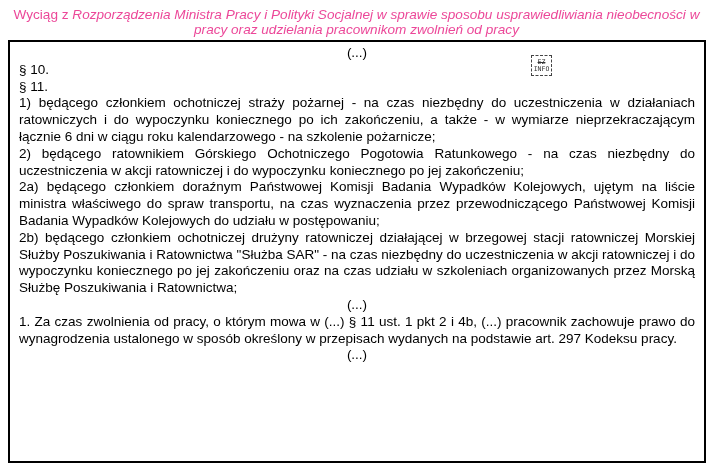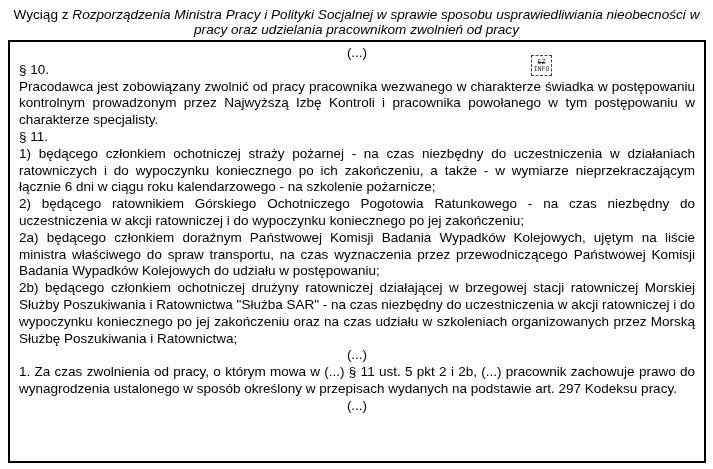--- a/index.html
+++ b/index.html
@@ -19,21 +19,21 @@
     background: #ffffff;
   }
   .title {
     position: absolute;
     top: 7px;
     left: 10px;
     width: 693px;
     text-align: center;
     font-size: 13.6px;
     line-height: 15px;
-    color: #000000;
+    color: #ec4899;
   }
   .title .it { font-style: italic; }
   .excerpt-box {
     position: absolute;
     left: 8px;
     top: 40px;
     width: 698px;
     height: 423px;
     box-sizing: border-box;
     border: 2px solid #000000;
@@ -84,25 +84,24 @@
 
   <div class="excerpt-box">
 
     <div class="stamp">
       <span class="s1">EZ</span>
       <span class="s2">INFO</span>
     </div>
 
     <div class="ln center">(...)</div>
     <div class="ln">§ 10.</div>
-    <div class="ln just">Pracodawca jest zobowiązany zwolnić od pracy pracownika wezwanego w charakterze świadka w postępowaniu kontrolnym prowadzonym przez Najwyższą Izbę Kontroli i pracownika powołanego w tym postępowaniu w charakterze specjalisty.</div>
     <div class="ln">§ 11.</div>
     <div class="ln just">1) będącego członkiem ochotniczej straży pożarnej - na czas niezbędny do uczestniczenia w działaniach ratowniczych i do wypoczynku koniecznego po ich zakończeniu, a także - w wymiarze nieprzekraczającym łącznie 6 dni w ciągu roku kalendarzowego - na szkolenie pożarnicze;</div>
     <div class="ln just">2) będącego ratownikiem Górskiego Ochotniczego Pogotowia Ratunkowego - na czas niezbędny do uczestniczenia w akcji ratowniczej i do wypoczynku koniecznego po jej zakończeniu;</div>
     <div class="ln just">2a) będącego członkiem doraźnym Państwowej Komisji Badania Wypadków Kolejowych, ujętym na liście ministra właściwego do spraw transportu, na czas wyznaczenia przez przewodniczącego Państwowej Komisji Badania Wypadków Kolejowych do udziału w postępowaniu;</div>
     <div class="ln just">2b) będącego członkiem ochotniczej drużyny ratowniczej działającej w brzegowej stacji ratowniczej Morskiej Służby Poszukiwania i Ratownictwa "Służba SAR" - na czas niezbędny do uczestniczenia w akcji ratowniczej i do wypoczynku koniecznego po jej zakończeniu oraz na czas udziału w szkoleniach organizowanych przez Morską Służbę Poszukiwania i Ratownictwa;</div>
     <div class="ln center">(...)</div>
-    <div class="ln just">1. Za czas zwolnienia od pracy, o którym mowa w (...) § 11 ust. 5 pkt 2 i 2b, (...) pracownik zachowuje prawo do wynagrodzenia ustalonego w sposób określony w przepisach wydanych na podstawie art. 297 Kodeksu pracy.</div>
+    <div class="ln just">1. Za czas zwolnienia od pracy, o którym mowa w (...) § 11 ust. 1 pkt 2 i 4b, (...) pracownik zachowuje prawo do wynagrodzenia ustalonego w sposób określony w przepisach wydanych na podstawie art. 297 Kodeksu pracy.</div>
     <div class="ln center">(...)</div>
 
   </div>
 
 </div>
 
 </body></html>

